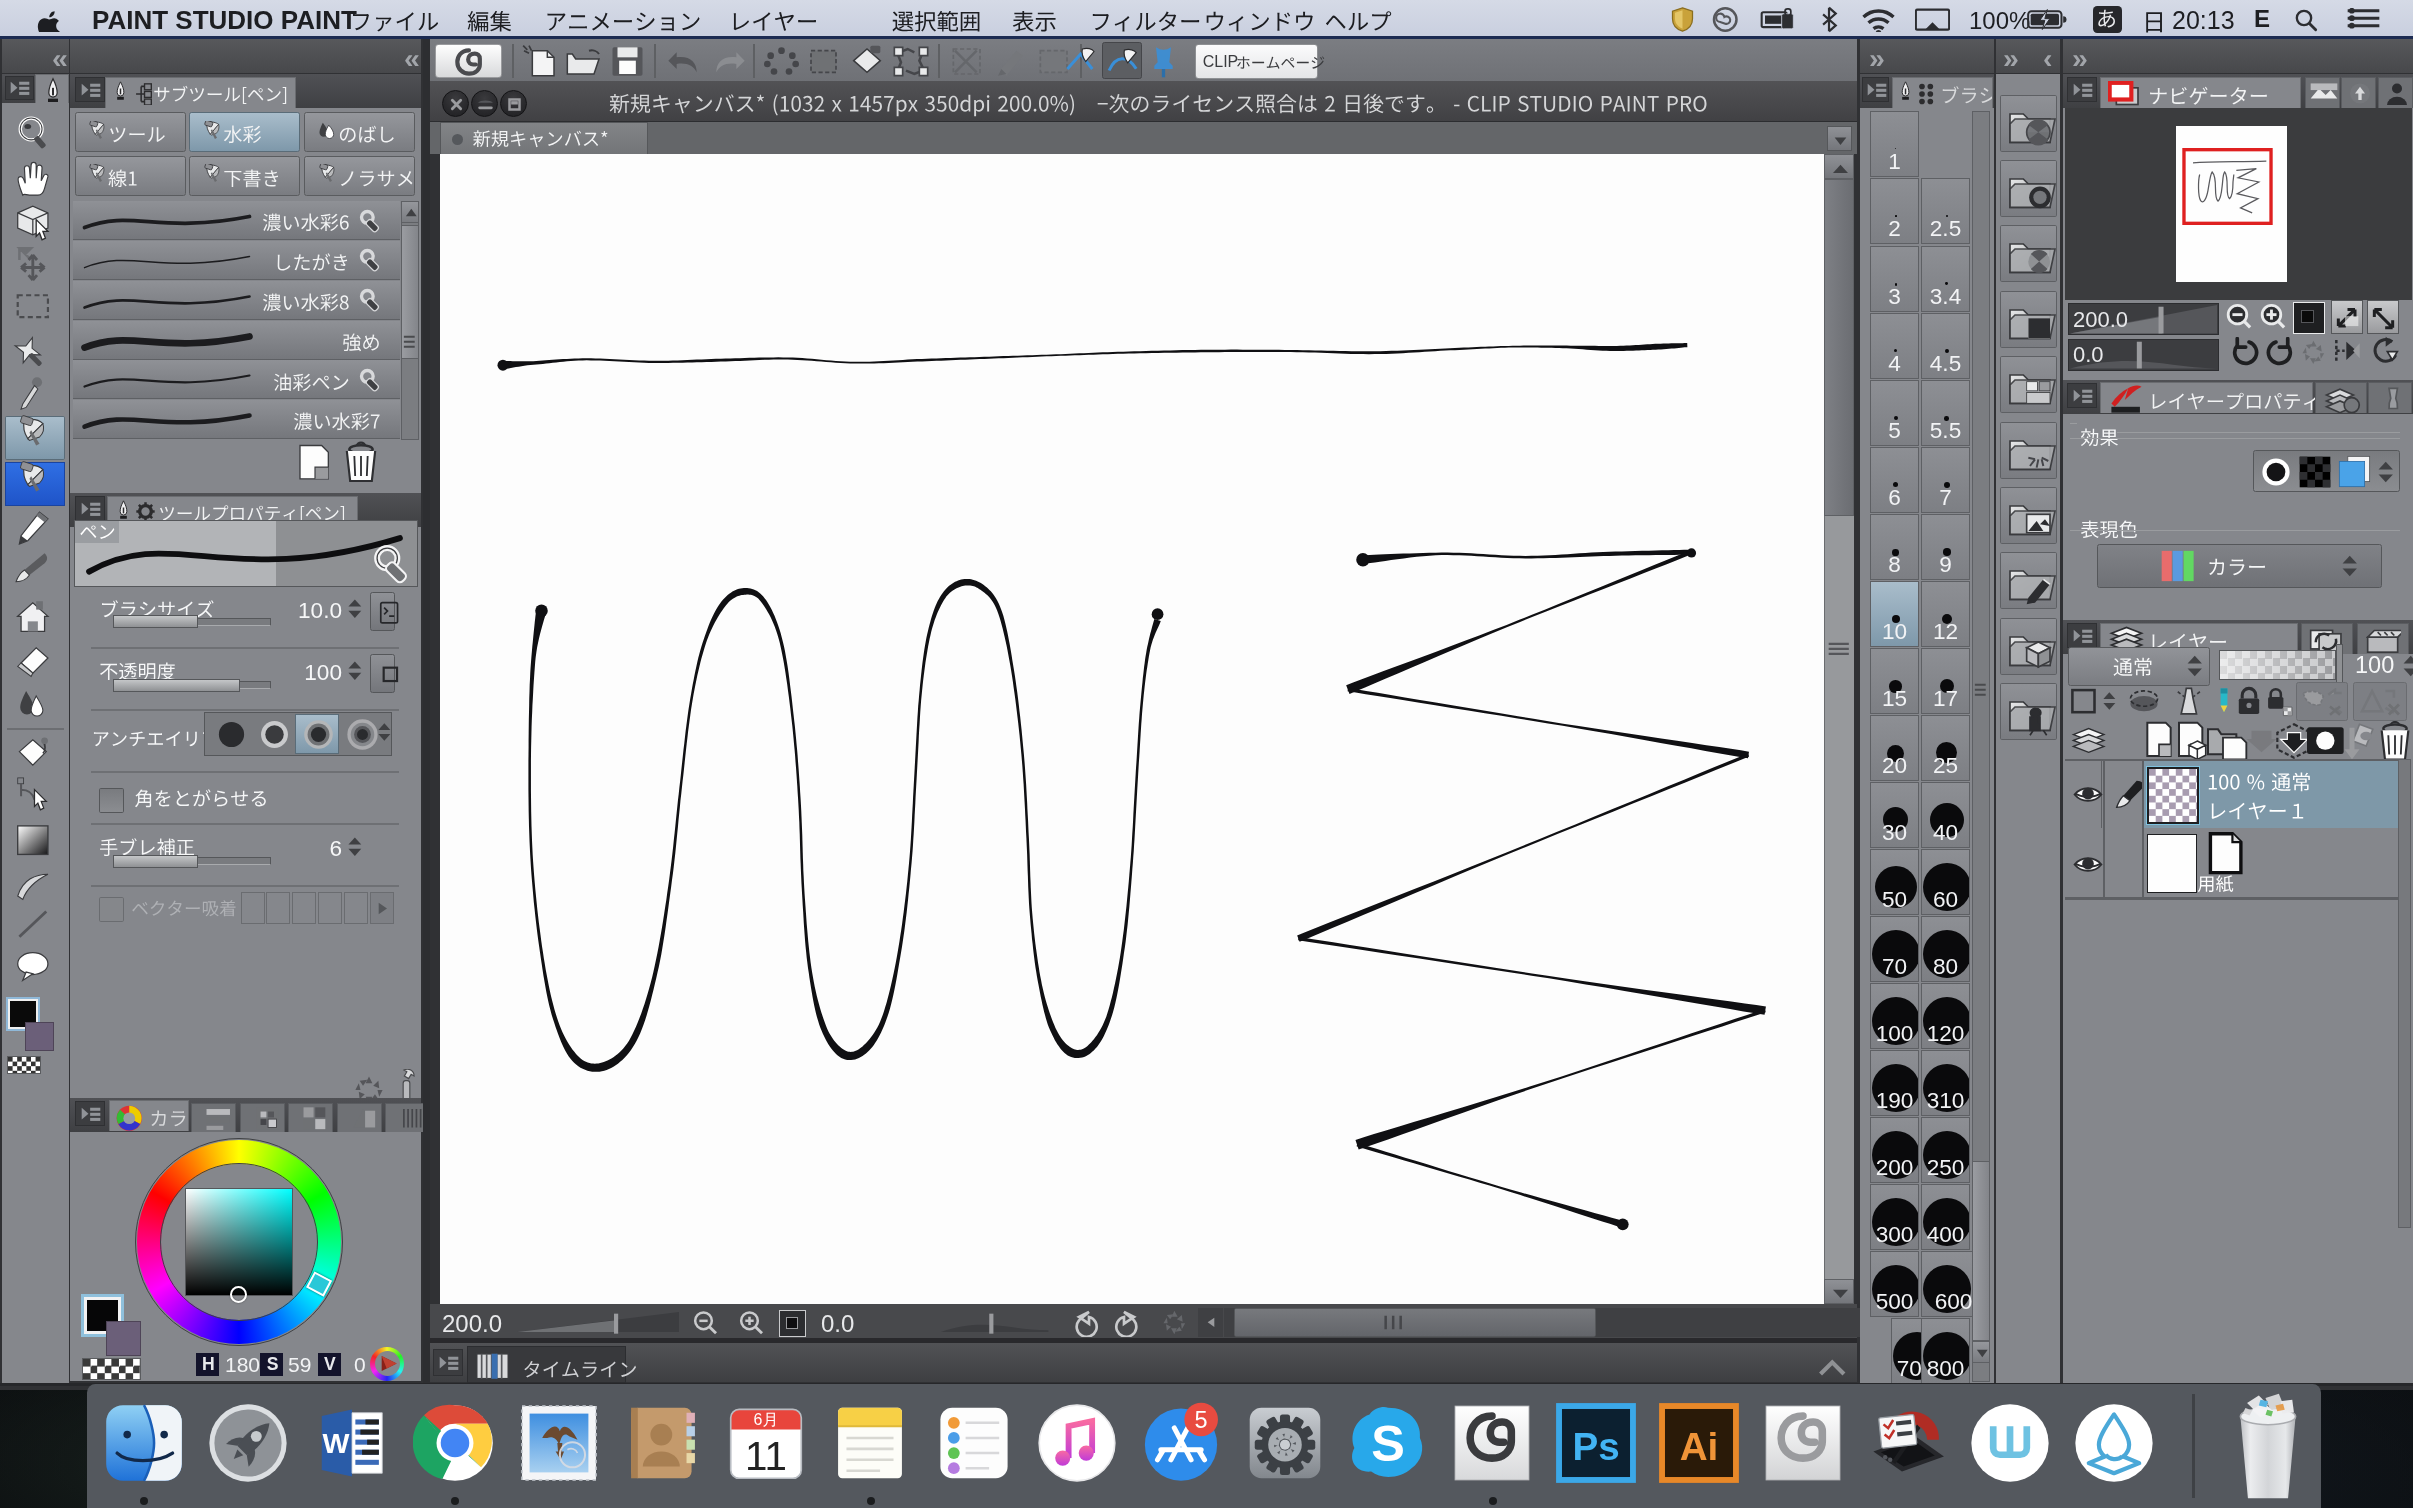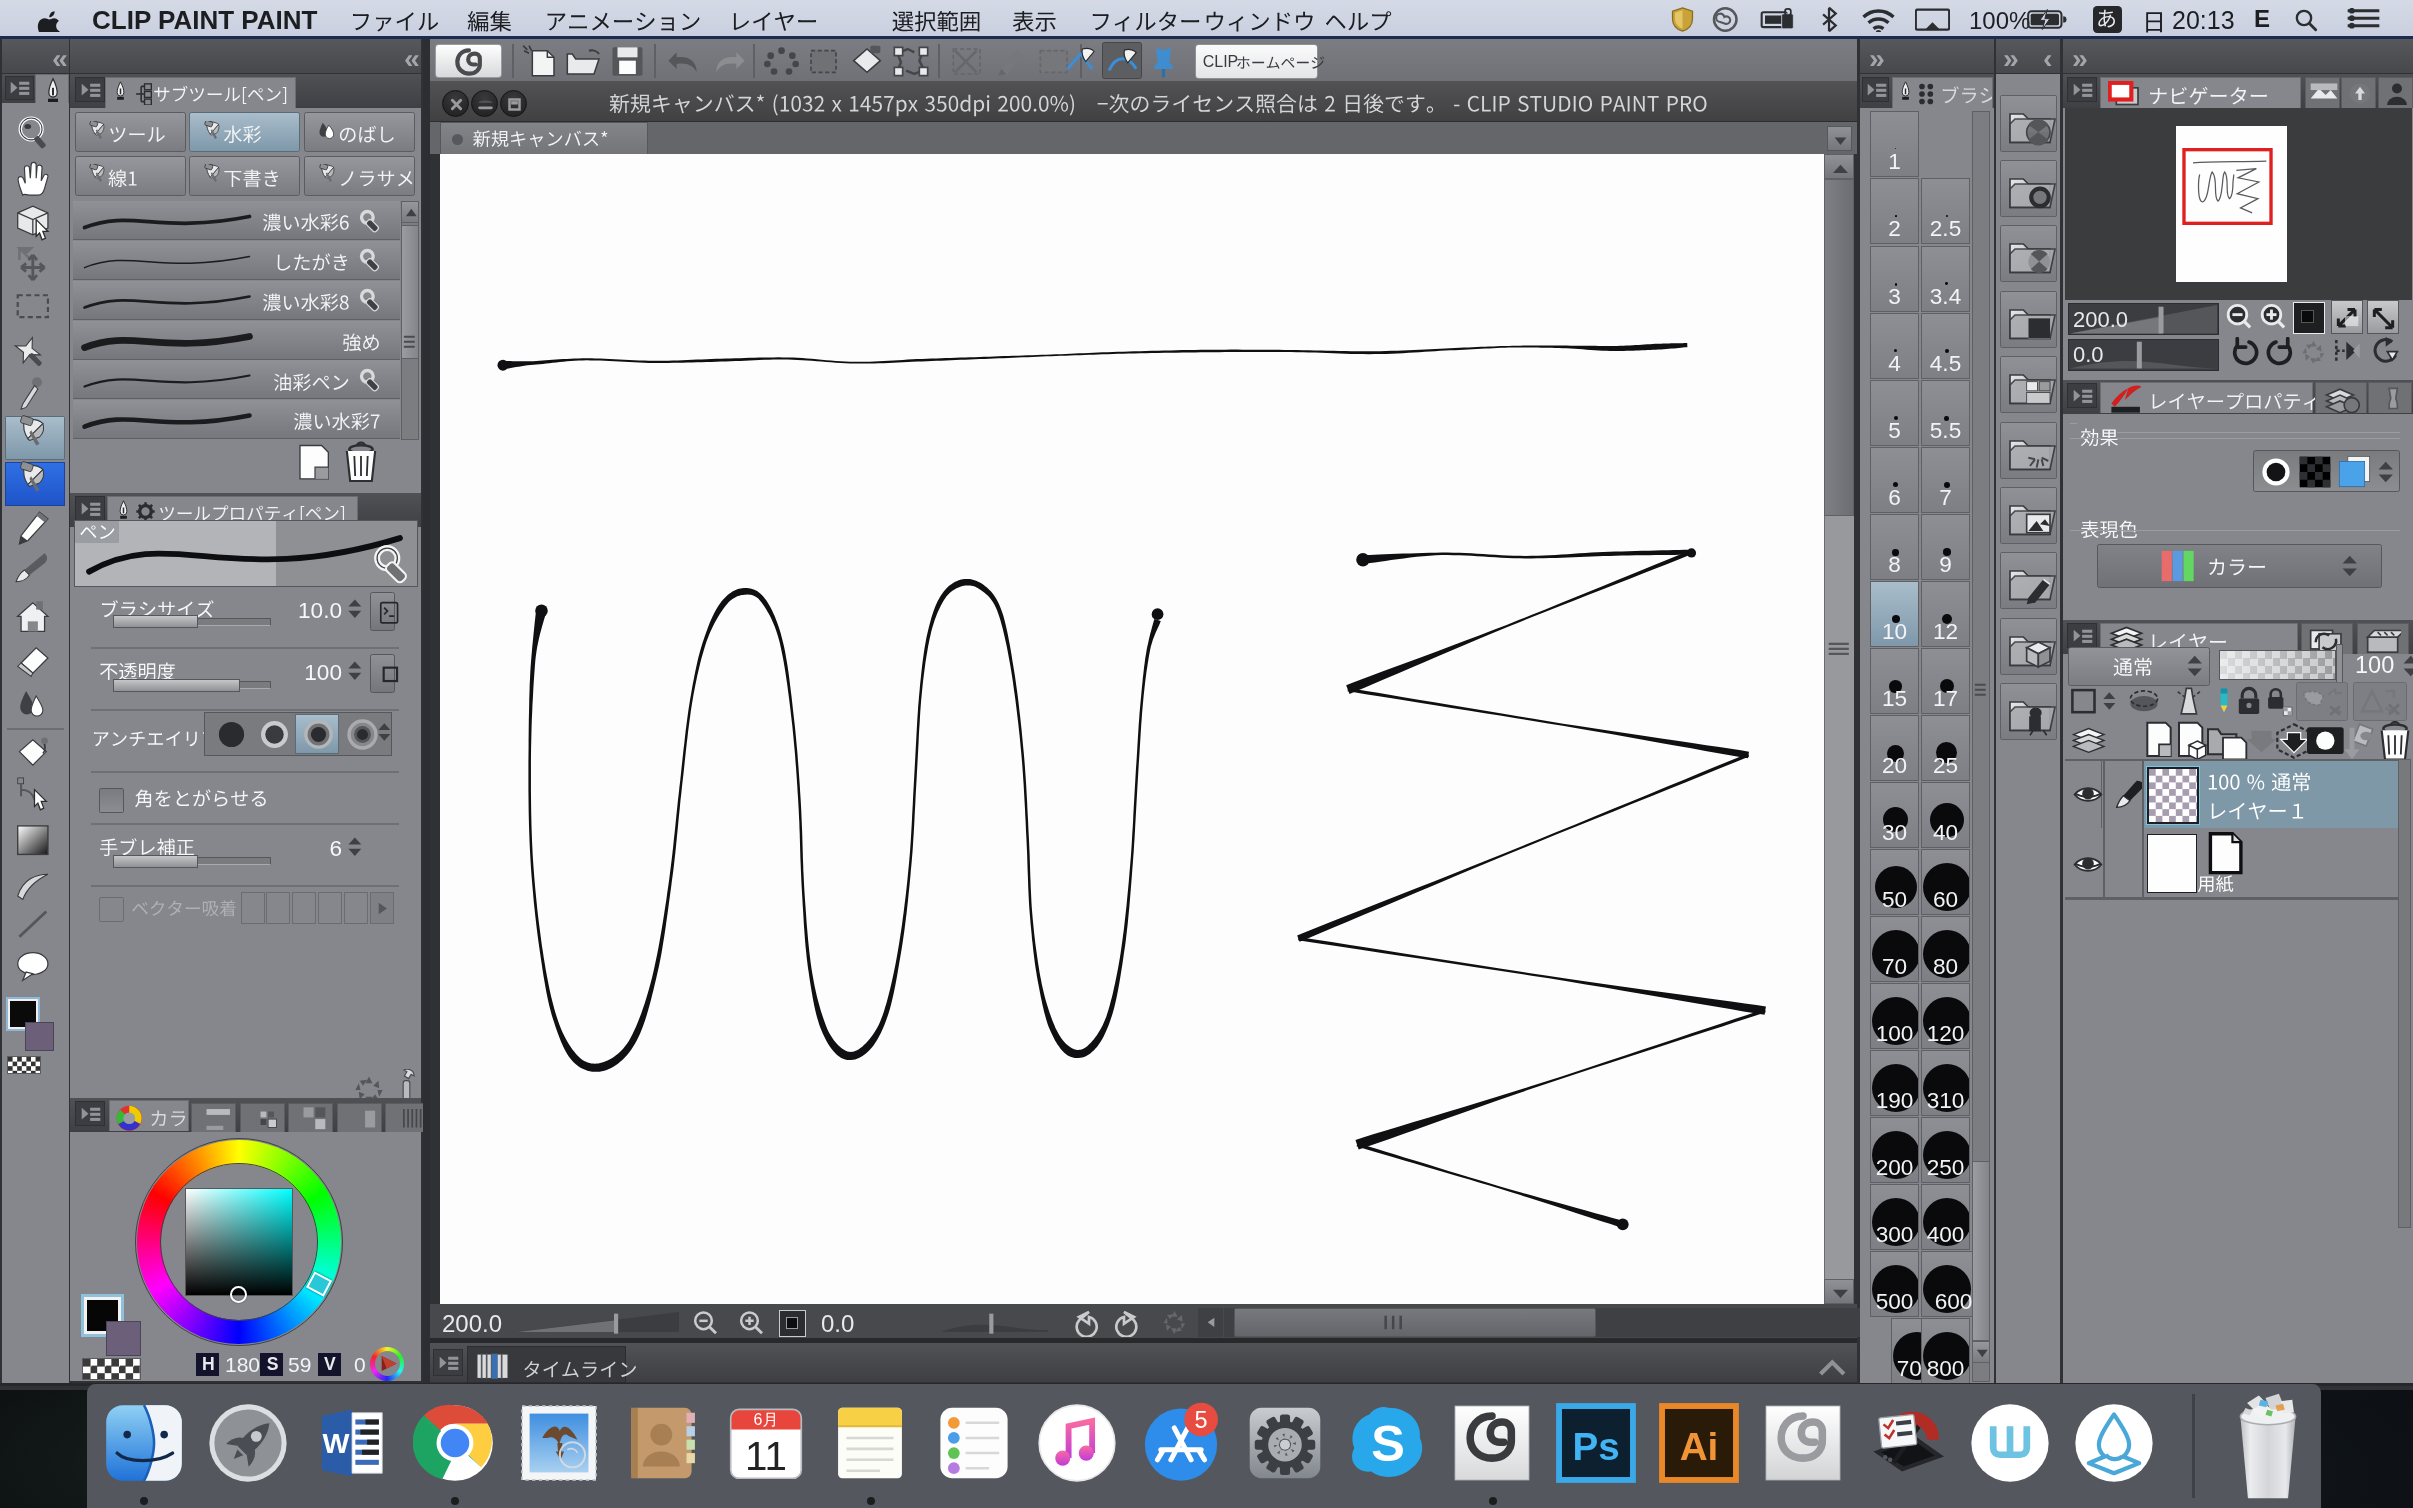--- a/index.html
+++ b/index.html
@@ -6,21 +6,21 @@
 .btn{position:absolute;background:linear-gradient(#95979c,#7a7c81);border:0.8px solid #5a5c5f;border-radius:2.5px;}
 .btnsel{position:absolute;background:linear-gradient(#a9bdcb,#7e98aa);border:0.8px solid #5a6c78;border-radius:2.5px;}
 </style></head><body>
 <div style="position:absolute;left:0;top:0;width:2413px;height:1508px;background:radial-gradient(ellipse 754px 251px at 12% 97%, #1a2420 0%, rgba(20,26,24,0) 60%),radial-gradient(ellipse 1006px 335px at 85% 98%, #131a21 0%, rgba(16,20,26,0) 60%),linear-gradient(#101215,#0a0c0e);"></div>
 <div style="position:absolute;left:0px;top:39px;width:2413px;height:1351px;background:#303134;"></div>
 <div style="position:absolute;left:0px;top:0px;width:2413px;height:37px;background:linear-gradient(#d5dae6,#c9cfdf);"></div>
 <div style="position:absolute;left:0px;top:36px;width:2413px;height:3.4px;background:#1c2b52;"></div>
 <svg style="position:absolute;left:37px;top:6.7px;" width="23.5" height="25" viewBox="0 0 28 30">
     <path fill="#1d1e22" d="M19.5 4.5c-1.5 1.8-3.9 3.1-5.8 3 -0.3-2.2 0.8-4.5 2-5.9C17 0.1 19.4-1 21.2-1c0.2 2.1-0.7 4.1-1.7 5.5zM21 8.7c-3.2-0.2-5.9 1.8-7.4 1.8 -1.5 0-3.9-1.7-6.4-1.7C3.9 8.9 0.8 10.7-0.9 13.6c-3.3 5.7-0.9 14.2 2.4 18.8 1.6 2.3 3.5 4.8 6 4.7 2.4-0.1 3.3-1.5 6.2-1.5 2.9 0 3.7 1.5 6.3 1.5 2.6 0 4.2-2.3 5.8-4.6 1.8-2.6 2.5-5.2 2.6-5.3 -0.1-0.1-5-1.9-5-7.5 -0.1-4.7 3.8-6.9 4-7C25.2 9.4 21.8 8.8 21 8.7z" transform="translate(3,6) scale(0.85)"></path>
   </svg>
-<div style="position:absolute;left:92px;top:5px;font:bold 26px &quot;Liberation Sans&quot;, sans-serif;color:#1d1e22;white-space:pre;">CLIP PAINT PAINT</div>
+<div style="position:absolute;left:92px;top:5px;font:bold 26px &quot;Liberation Sans&quot;, sans-serif;color:#1d1e22;white-space:pre;">PAINT STUDIO PAINT</div>
 <svg style="position:absolute;left:349px;top:6.7px;overflow:visible" width="91" height="29" viewBox="0 0 108 35">
     <path transform="translate(0,27.5) scale(0.027000,-0.027000)" fill="#1d1e22" d="M861 665 800 704C781 699 762 699 747 699C701 699 302 699 245 699C212 699 173 702 145 705V617C171 618 205 620 245 620C302 620 698 620 756 620C742 524 696 385 625 294C541 187 429 102 235 53L303 -22C487 36 606 129 697 246C776 349 824 510 846 615C850 634 854 651 861 665Z M1865 505 1820 547C1807 544 1780 542 1765 542C1717 542 1310 542 1271 542C1241 542 1205 545 1177 549V466C1208 468 1241 470 1271 470C1310 470 1693 469 1749 469C1720 420 1648 332 1577 289L1642 244C1732 306 1816 431 1845 478C1850 486 1859 498 1865 505ZM1529 402H1442C1445 382 1448 362 1448 342C1448 212 1429 102 1294 11C1271 -5 1247 -15 1225 -23L1296 -79C1507 38 1527 189 1529 402Z M2086 361 2126 283C2265 326 2402 386 2507 446V76C2507 38 2504 -12 2501 -31H2599C2595 -11 2593 38 2593 76V498C2695 566 2787 642 2863 721L2796 783C2727 700 2627 613 2523 548C2412 478 2259 408 2086 361Z M3524 21 3577 -23C3584 -17 3595 -9 3611 0C3727 57 3866 160 3952 277L3905 345C3828 232 3705 141 3613 99C3613 130 3613 613 3613 676C3613 714 3616 742 3617 750H3525C3526 742 3530 714 3530 676C3530 613 3530 123 3530 77C3530 57 3528 37 3524 21ZM3066 26 3141 -24C3225 45 3289 143 3319 250C3346 350 3350 564 3350 675C3350 705 3354 735 3355 747H3263C3267 726 3270 704 3270 674C3270 563 3269 363 3240 272C3210 175 3150 86 3066 26Z"></path>
   </svg>
 <svg style="position:absolute;left:467px;top:6.7px;overflow:visible" width="45" height="29" viewBox="0 0 54 35">
     <path transform="translate(0,27.5) scale(0.027000,-0.027000)" fill="#1d1e22" d="M392 779V713H943V779ZM89 268C77 181 59 91 26 30C42 24 70 11 82 3C113 67 137 163 150 258ZM283 256C307 198 326 122 330 72L383 89C368 49 348 11 323 -24C339 -31 367 -53 379 -66C440 18 470 125 485 228V-80H541V115H615V-71H666V115H744V-71H795V115H876V-8C876 -16 874 -18 866 -19C858 -19 838 -19 813 -18C821 -36 831 -62 834 -80C871 -80 898 -78 916 -68C935 -57 939 -38 939 -9V348H496L498 416H918V648H431V428C431 331 425 208 386 98C379 147 360 217 337 272ZM615 173H541V289H615ZM666 173V289H744V173ZM795 173V289H876V173ZM498 586H845V478H498ZM28 398 37 331 189 340V-80H254V344L329 350C337 326 343 303 346 285L403 309C392 365 355 453 318 520L265 499C279 472 293 442 305 412L171 405C236 490 309 604 364 698L302 726C276 672 239 606 200 543C186 563 168 585 148 607C184 663 226 746 261 815L196 840C176 784 140 707 108 649L76 680L37 633C83 590 134 531 163 485C143 454 123 426 104 401Z M1265 842C1221 750 1139 634 1027 546C1044 535 1069 513 1081 496C1115 524 1146 554 1174 585V290H1460V228H1054V165H1397C1301 92 1155 26 1029 -6C1046 -22 1067 -50 1079 -69C1207 -29 1357 47 1460 135V-79H1535V138C1637 52 1789 -23 1920 -61C1931 -42 1952 -15 1968 1C1842 31 1697 94 1601 165H1947V228H1535V290H1920V350H1552V419H1843V473H1552V540H1840V594H1552V660H1881V722H1551C1571 754 1592 792 1610 829L1526 840C1515 806 1494 760 1474 722H1281C1304 758 1325 793 1343 827ZM1480 540V473H1246V540ZM1480 594H1246V660H1480ZM1480 419V350H1246V419Z"></path>
   </svg>
 <svg style="position:absolute;left:544px;top:6.7px;overflow:visible" width="158" height="29" viewBox="0 0 189 35">
     <path transform="translate(0,27.5) scale(0.027000,-0.027000)" fill="#1d1e22" d="M931 676 882 723C867 720 831 717 812 717C752 717 286 717 238 717C201 717 159 721 124 726V635C163 639 201 641 238 641C285 641 738 641 808 641C775 579 681 470 589 417L655 364C769 443 864 572 904 640C911 651 924 666 931 676ZM532 544H442C445 518 446 496 446 472C446 305 424 162 269 68C241 48 207 32 179 23L253 -37C508 90 532 273 532 544Z M1178 651V561C1209 562 1242 564 1277 564C1326 564 1656 564 1705 564C1738 564 1776 563 1804 561V651C1776 648 1741 647 1705 647C1654 647 1340 647 1277 647C1244 647 1210 649 1178 651ZM1092 156V60C1126 62 1161 65 1197 65C1255 65 1738 65 1796 65C1823 65 1857 63 1887 60V156C1858 153 1826 151 1796 151C1738 151 1255 151 1197 151C1161 151 1126 154 1092 156Z M2281 611 2229 548C2325 488 2437 406 2511 346C2412 225 2289 114 2114 32L2183 -30C2357 60 2481 179 2575 292C2661 218 2737 147 2811 62L2874 131C2803 208 2717 286 2627 360C2694 457 2744 567 2777 655C2785 676 2799 710 2810 728L2718 760C2714 738 2705 706 2698 686C2668 601 2627 506 2562 413C2483 474 2367 556 2281 611Z M3102 433V335C3133 338 3186 340 3241 340C3316 340 3715 340 3790 340C3835 340 3877 336 3897 335V433C3875 431 3839 428 3789 428C3715 428 3315 428 3241 428C3185 428 3132 431 3102 433Z M4301 768 4256 701C4315 667 4423 595 4471 559L4518 627C4475 659 4360 735 4301 768ZM4151 53 4197 -28C4290 -9 4428 38 4529 96C4688 190 4827 319 4913 454L4865 536C4784 395 4652 265 4486 170C4385 112 4261 72 4151 53ZM4150 543 4106 475C4166 444 4275 374 4324 338L4370 408C4326 440 4209 511 4150 543Z M5211 62V-18C5227 -18 5262 -16 5294 -16H5696L5695 -56H5774C5773 -42 5772 -18 5772 -2C5772 83 5772 460 5772 496C5772 515 5772 536 5773 547C5760 546 5734 545 5712 545C5630 545 5381 545 5325 545C5299 545 5242 547 5223 549V471C5241 472 5299 474 5325 474C5380 474 5662 474 5696 474V308H5334C5300 308 5264 310 5245 311V234C5265 235 5300 236 5335 236H5696V58H5293C5259 58 5227 60 5211 62Z M6227 733 6170 672C6244 622 6369 515 6419 463L6482 526C6426 582 6298 686 6227 733ZM6141 63 6194 -19C6360 12 6487 73 6587 136C6738 231 6855 367 6923 492L6875 577C6817 454 6695 306 6541 209C6446 150 6316 89 6141 63Z"></path>
   </svg>
 <svg style="position:absolute;left:728px;top:6.7px;overflow:visible" width="91" height="29" viewBox="0 0 108 35">

